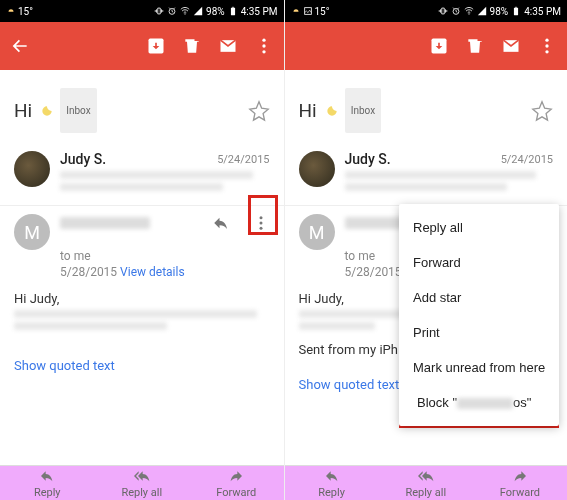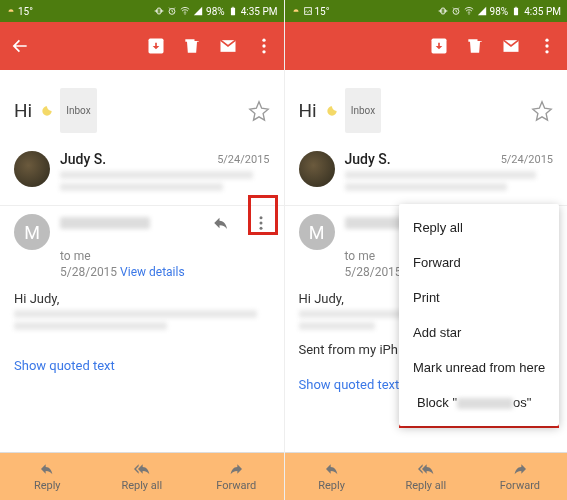--- a/index.html
+++ b/index.html
@@ -1,20 +1,20 @@
 <!DOCTYPE html>
 <html><head>
 <meta charset="utf-8">
 <style>
   * { box-sizing: border-box; margin: 0; padding: 0; }
   body { font-family: Roboto, Arial, sans-serif; background: #fff; width: 567px; height: 500px; overflow: hidden; display: flex; }
   .screen { width: 283.5px; height: 500px; display: flex; flex-direction: column; position: relative; }
   .screen + .screen { border-left: 1px solid #eee; }
 
-  .statusbar { background: #4d7c0f; color: #fff; height: 22px; display: flex; align-items: center; justify-content: space-between; padding: 0 6px; font-size: 10px; }
+  .statusbar { background: #000000; color: #fff; height: 22px; display: flex; align-items: center; justify-content: space-between; padding: 0 6px; font-size: 10px; }
   .sb-left { display: flex; align-items: center; gap: 2px; }
   .sb-right { display: flex; gap: 3px; }
   .sb-icon { width: 10px; height: 10px; fill: #fff; }
   .sb-temp { font-size: 10px; }
 
   .appbar { background: #e64a3b; height: 48px; display: flex; align-items: center; justify-content: space-between; padding: 0 10px; }
   .appbar-left, .appbar-right { display: flex; align-items: center; gap: 16px; }
   .ab-icon { width: 20px; height: 20px; fill: #fff; }
 
   .content { flex: 1; background: #fff; overflow: hidden; position: relative; }
@@ -43,21 +43,21 @@
   .to-line { font-size: 12px; color: #888; margin-top: 16px; }
   .date-line { font-size: 12px; color: #888; margin-top: 2px; }
   .details-link { color: #3b78e7; }
   .reply-icon { width: 18px; height: 18px; fill: #777; margin-right: 12px; }
   .kebab { width: 18px; height: 18px; fill: #777; }
 
   .body-text { padding: 12px 14px; font-size: 13px; color: #333; }
   .body-text .line { margin-bottom: 4px; }
   .quoted { color: #3b78e7; font-size: 13px; padding: 4px 14px 10px 14px; }
 
-  .bottombar { background: #fdba74; border-top: 1px solid #ddd; height: 48px; display: flex; }
+  .bottombar { background: #f0abfc; border-top: 1px solid #ddd; height: 35px; display: flex; }
   .bb-item { flex: 1; display: flex; flex-direction: column; align-items: center; justify-content: center; gap: 2px; font-size: 11px; color: #666; }
   .bb-icon { width: 20px; height: 16px; fill: #777; }
 
   .highlight-box { position: absolute; border: 3px solid #d9251c; pointer-events: none; }
 
   .popup { position: absolute; right: 8px; top: 206px; width: 160px; background: #fff; box-shadow: 0 2px 10px rgba(0,0,0,0.25); border-radius: 2px; padding: 6px 0; z-index: 10; }
   .popup-item { padding: 10px 14px; font-size: 13px; color: #222; white-space: nowrap; font-family: 'Comic Sans MS', cursive, sans-serif; }
   .popup-item.blocked { margin: 0 4px; }
   .popup-blur { display: inline-block; width: 56px; height: 11px; background: #ddd; filter: blur(2px); vertical-align: middle; border-radius: 2px; }
 
@@ -307,22 +307,22 @@
       <div class="line">Hi Judy,</div>
       <div class="blur-line" style="width:45%"></div>
       <div class="blur-line" style="width:30%; margin-bottom:12px;"></div>
       <div class="line">Sent from my iPh</div>
     </div>
     <div class="quoted">Show quoted text</div>
 
     <div class="popup" style="top:134px;">
       <div class="popup-item">Reply all</div>
       <div class="popup-item">Forward</div>
+      <div class="popup-item">Add star</div>
       <div class="popup-item">Print</div>
-      <div class="popup-item">Add star</div>
       <div class="popup-item">Mark unread from here</div>
       <div class="popup-item blocked">
         <span>Block "</span><span class="popup-blur"></span><span>os"</span>
       </div>
     </div>
     <div class="highlight-box" style="right:8px; top:326px; width:160px; height:32px;"></div>
   </div>
 
   <div class="bottombar">
     <div class="bb-item">

